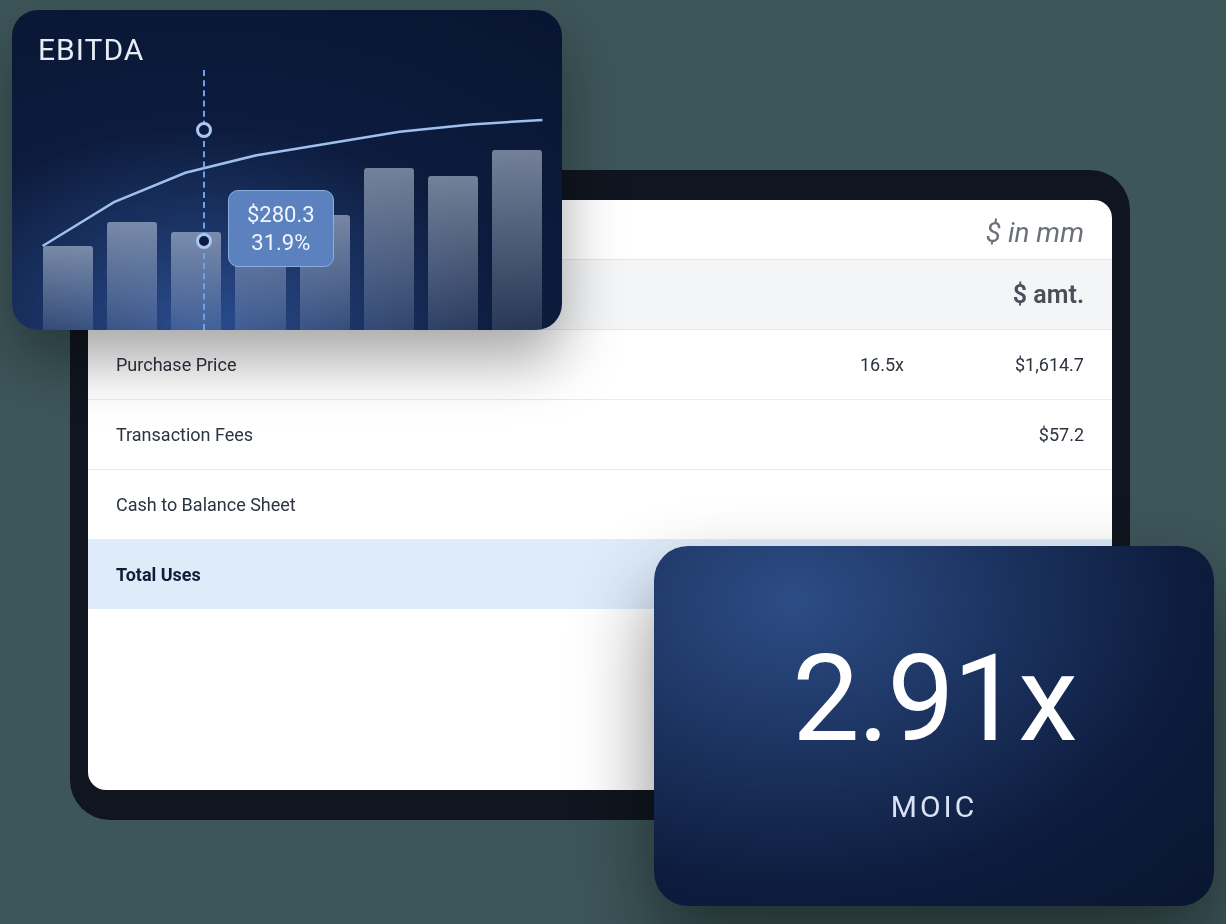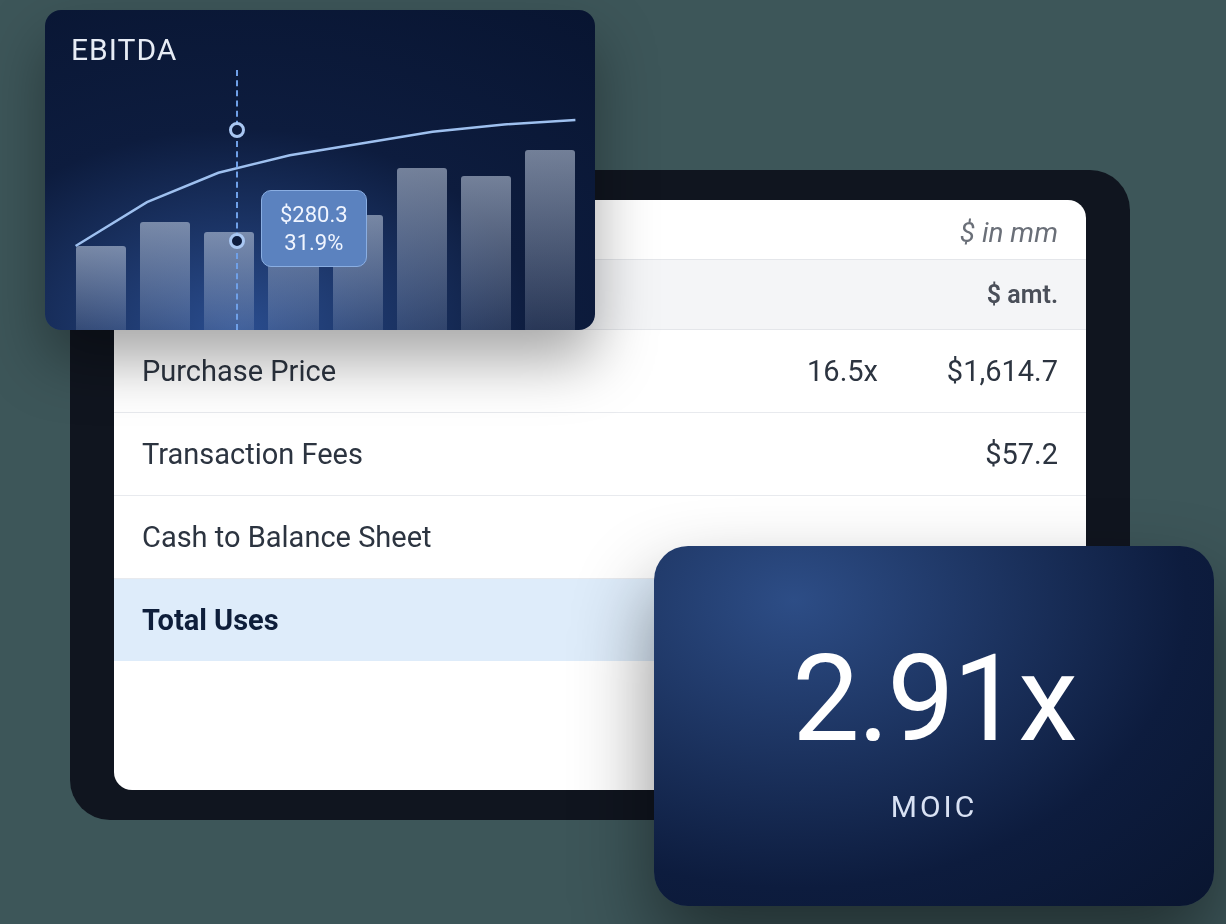--- a/index.html
+++ b/index.html
@@ -14,21 +14,21 @@
 
   
   .tablet {
     position: absolute;
     left: 70px;
     top: 170px;
     width: 1060px;
     height: 650px;
     background: #10151f;
     border-radius: 40px;
-    padding: 30px 44px;
+    padding: 30px 18px;
   }
   .screen {
     width: 100%;
     height: 100%;
     background: #fff;
     border-radius: 18px;
     overflow: hidden;
     display: flex;
     flex-direction: column;
   }
@@ -49,44 +49,43 @@
     font-weight: 600;
     font-size: 25px;
   }
   .col-label { flex: 1; }
   .col-mult  { width: 290px; text-align: right; }
   .col-amt   { width: 180px; text-align: right; }
   .trow {
     display: flex;
     padding: 24px 28px;
     border-bottom: 1px solid #e8eaee;
-    font-size: 29px;
+    font-size: 18px;
     color: #2c3440;
   }
   .trow.total {
     background: #deecfa;
     font-weight: 700;
     color: #0e1e3a;
     border-bottom: none;
   }
 
   
   .chart-card {
     position: absolute;
     left: 12px;
     top: 10px;
     width: 550px;
     height: 320px;
-    border-radius: 16px;
+    border-radius: 26px;
     background: radial-gradient(ellipse 120% 140% at 35% 100%, #2a4d8f 0%, #0d1c3e 45%, #07132e 100%);
     box-shadow: 0 30px 60px rgba(0,0,0,.35);
     color: #e7ecf5;
     padding: 22px 26px 0;
     overflow: hidden;
-    margin-left: 33px;
   }
   .chart-title {
     font-size: 30px;
     letter-spacing: 1px;
     font-weight: 400;
   }
   .chart-area {
     position: absolute;
     left: 11px; right: 0; bottom: 0;
     height: 250px;

